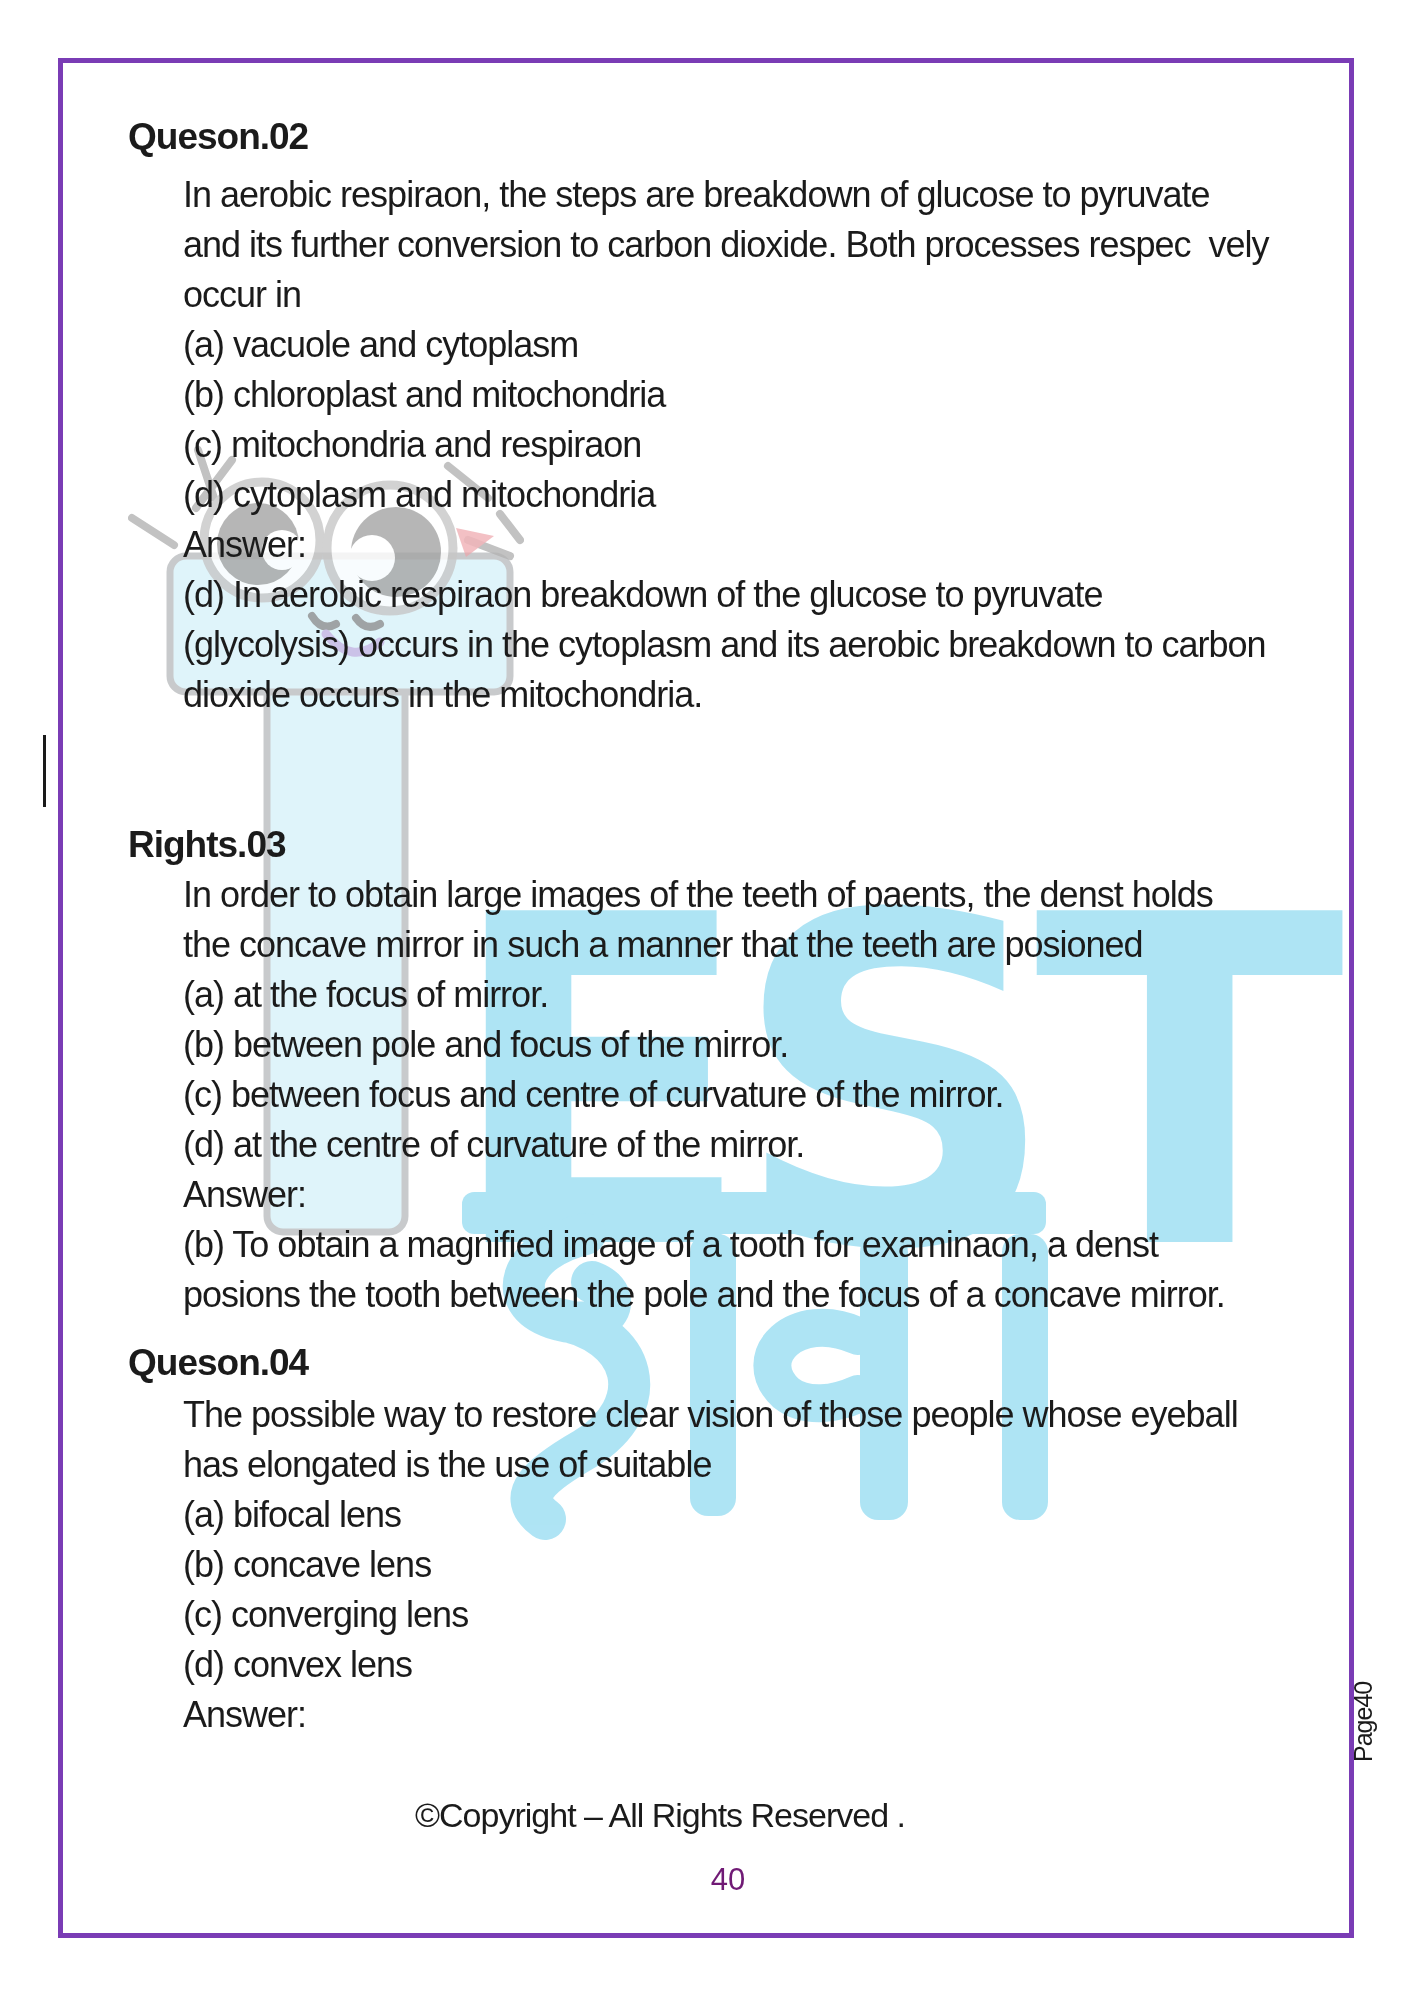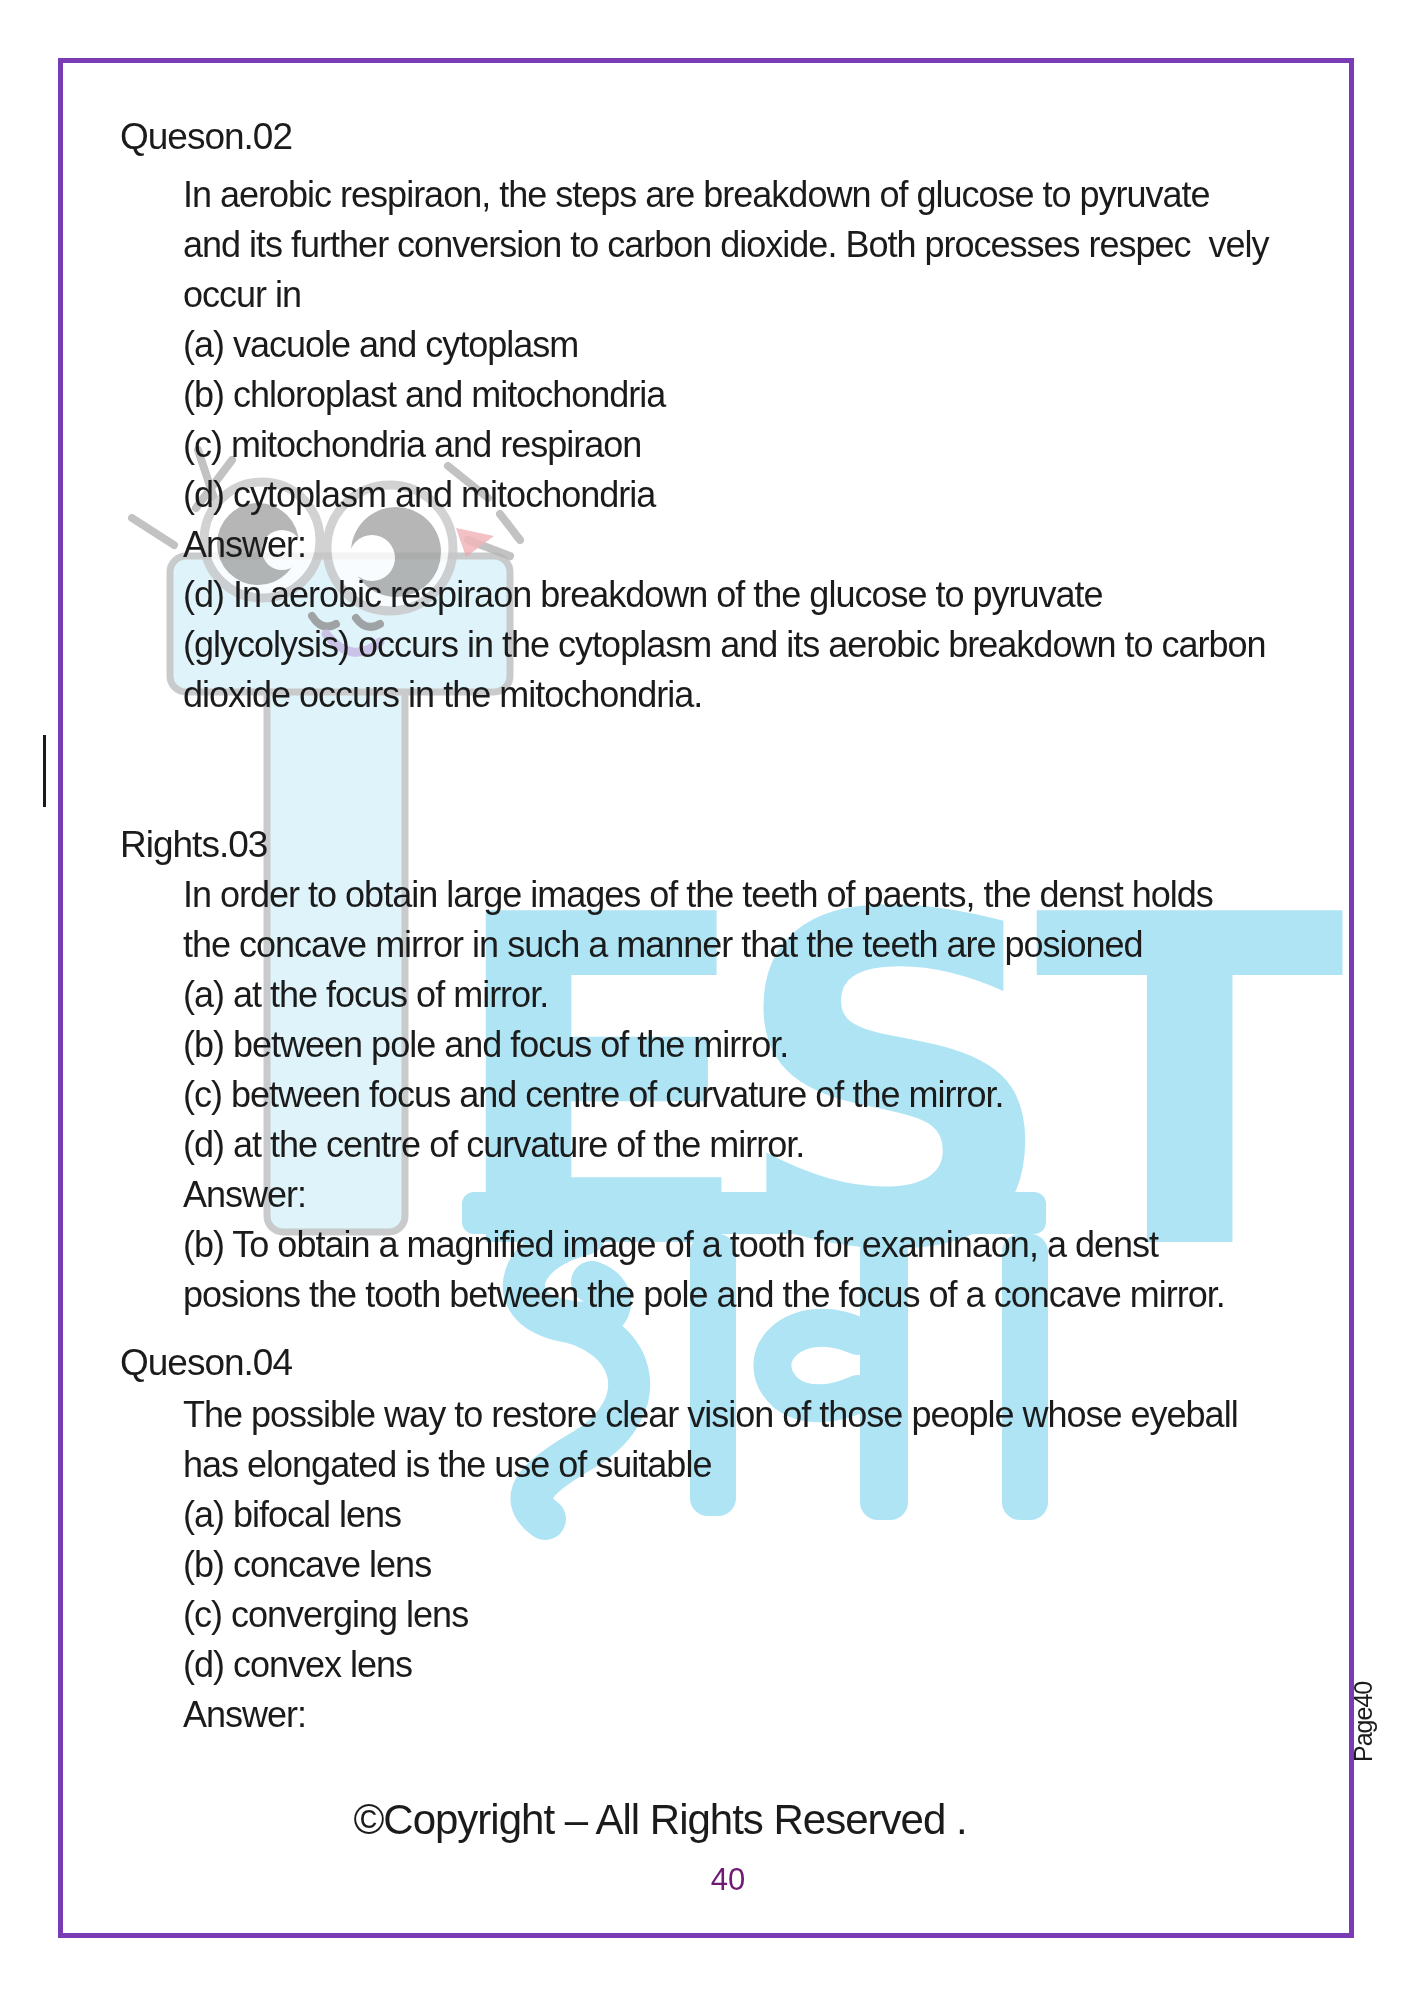--- a/index.html
+++ b/index.html
@@ -19,38 +19,39 @@
   .cursor-mark{
     position:absolute;left:43px;top:735px;
     width:3px;height:72px;background:#1a1a1a;
   }
   .watermark{
     position:absolute;left:0;top:0;width:1414px;height:2000px;
   }
   .content{position:absolute;left:0;top:0;width:1414px;height:2000px;}
   section.question{position:absolute;left:0;right:0;top:0;}
   .q-heading{
-    position:absolute;left:120px;
+    position:absolute;left:128px;
     font-size:37px;line-height:50px;letter-spacing:-1px;
     white-space:pre;
+    font-weight:bold;
   }
   .q-lines{position:absolute;left:170px;}
   .q-line{
     height:50px;line-height:50px;
     font-size:36px;letter-spacing:-1px;
     white-space:pre;
     margin-left:13px;
   }
   .q0 .q-heading{top:112px}  .q0 .q-lines{top:170px}
   .q1 .q-heading{top:820px}  .q1 .q-lines{top:870px}
   .q2 .q-heading{top:1338px} .q2 .q-lines{top:1390px}
 
   .copyright{
     position:absolute;top:1796px;left:58px;width:1204px;
-    text-align:center;font-size:42px;letter-spacing:-1px;white-space:pre;
+    text-align:center;font-size:34px;letter-spacing:-1px;white-space:pre;
   }
   .page-number{
     position:absolute;top:1862px;left:58px;width:1340px;
     text-align:center;font-size:31px;color:#701a75;
   }
   .side-page-label{
     position:absolute;left:1350px;top:1652px;height:110px;width:26px;
     writing-mode:vertical-rl;transform:rotate(180deg);
     font-size:25px;letter-spacing:-1px;line-height:26px;color:#1b1b1b;
     white-space:pre;

